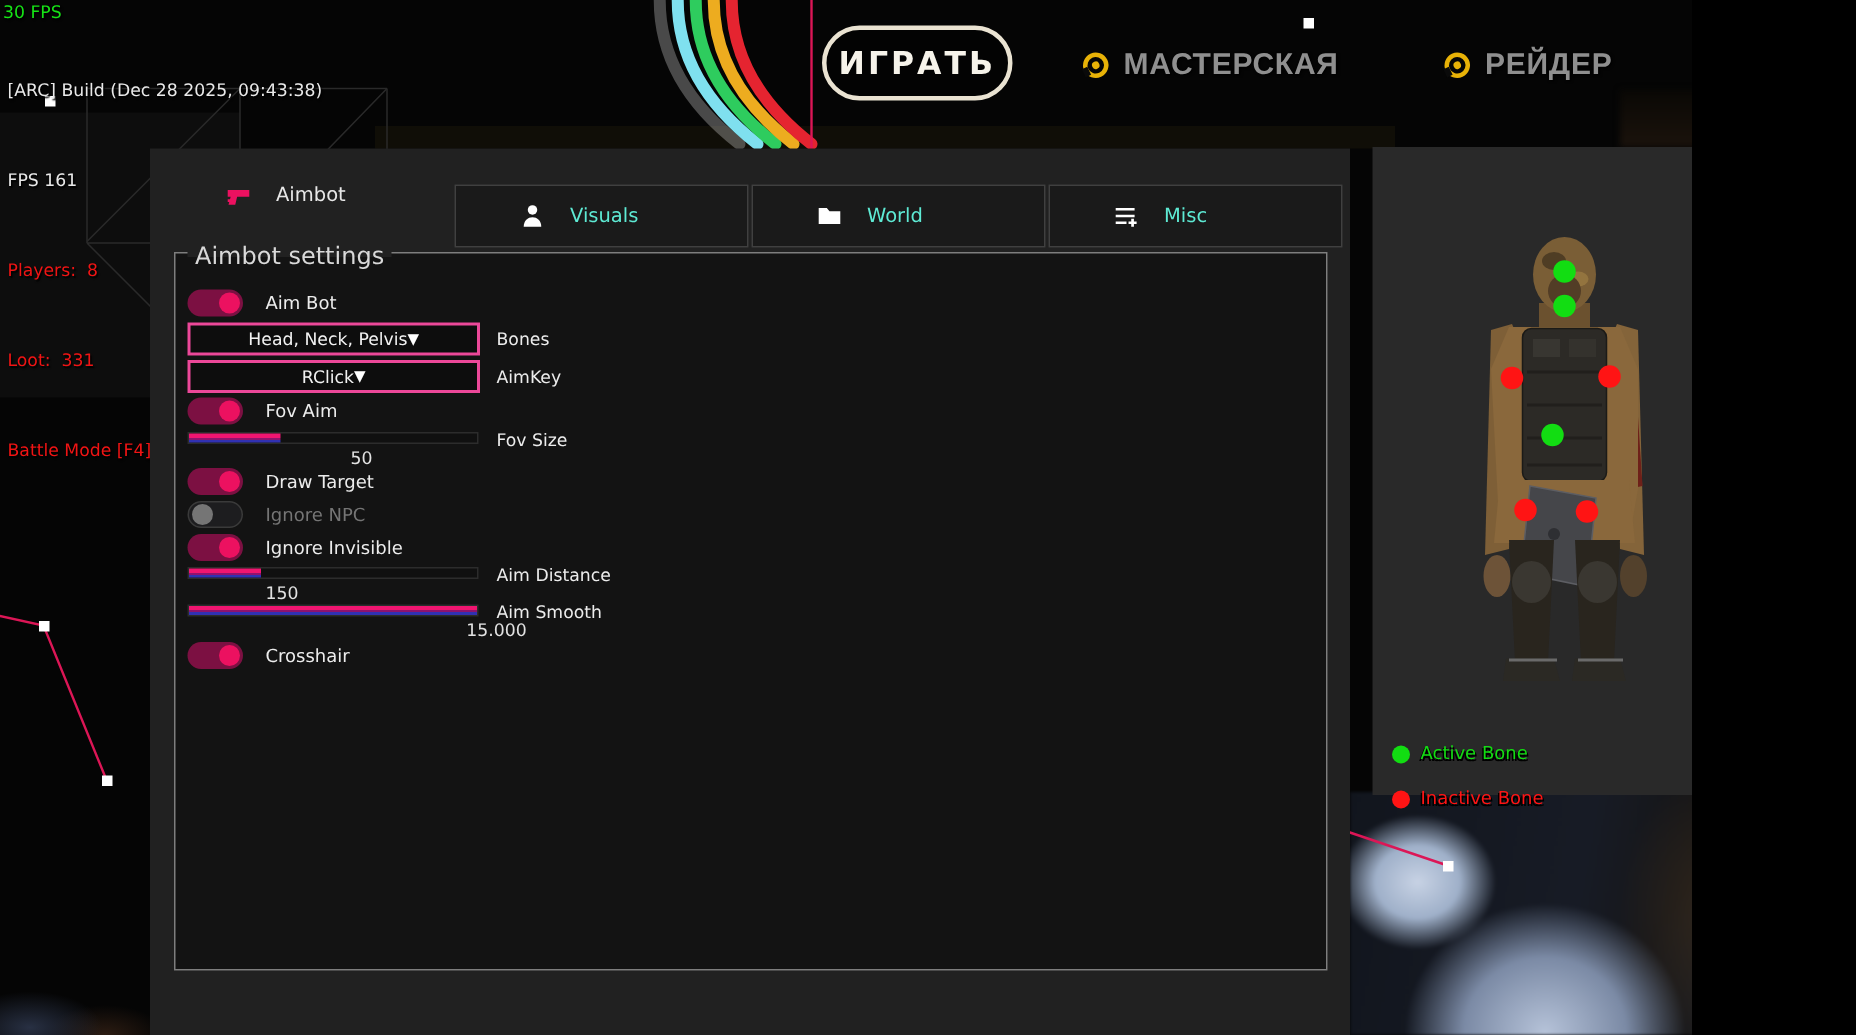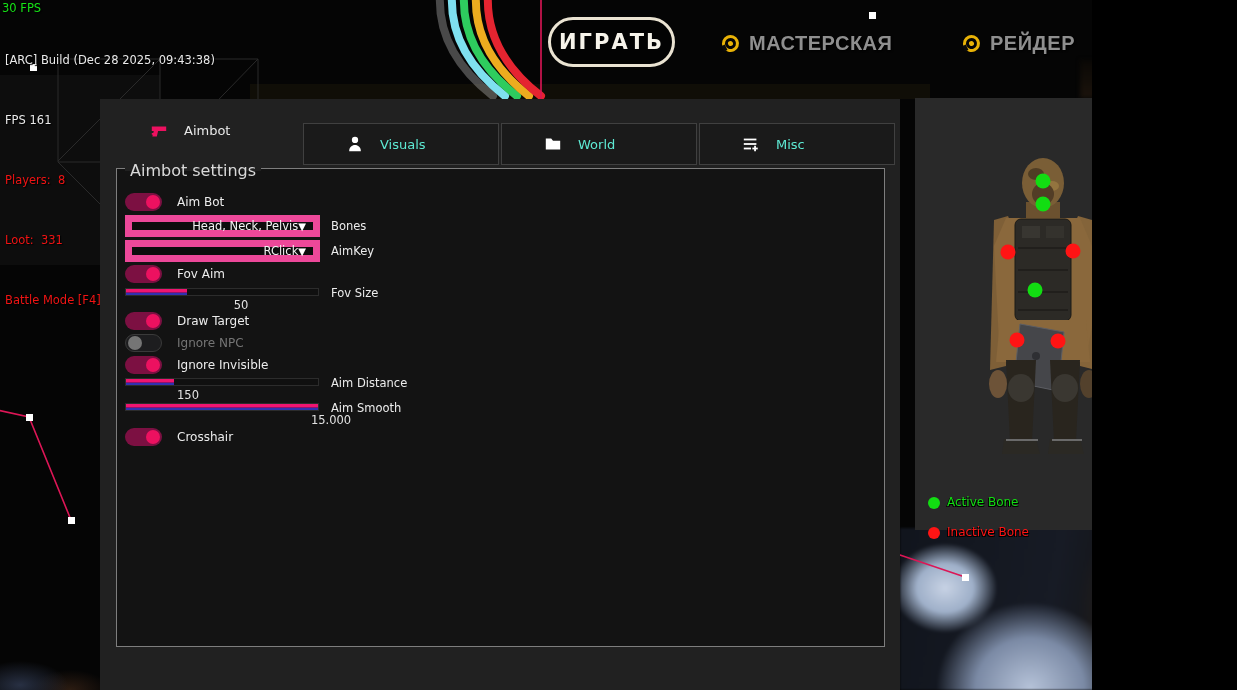--- a/index.html
+++ b/index.html
@@ -1,17 +1,17 @@
 <!DOCTYPE html>
 <html><head>
 <meta charset="utf-8">
 <style>
   html,body{margin:0;padding:0;background:#000;}
   .stage{position:relative;width:1092px;height:690px;overflow:hidden;background:#050505;
-         font-family:"DejaVu Sans","Liberation Sans",sans-serif;}
+         font-family:"DejaVu Sans","Liberation Sans",sans-serif;padding-left:36px;}
   .abs{position:absolute;}
 
   
   .scene-bottomright{left:900px;top:528px;width:337px;height:162px;
     background:
       radial-gradient(70px 60px at 45px 60px,#c7d2e4 0%,#9fb0c9 40%,rgba(40,48,66,0) 75%),
       radial-gradient(120px 110px at 130px 160px,#b5c2d8 0%,#7b8aa5 45%,rgba(30,36,52,0) 78%),
       radial-gradient(90px 120px at 250px 80px,#33281d 0%,rgba(20,16,12,0) 80%),
       radial-gradient(160px 140px at 330px 140px,#2a3344 0%,rgba(12,14,20,0) 85%),
       linear-gradient(100deg,#11151d 0%,#171b25 45%,#14110d 75%,#0c0e13 100%);
@@ -66,22 +66,22 @@
   .toggle{width:37px;height:18px;border-radius:9px;position:relative;display:inline-block;box-sizing:border-box;cursor:pointer;}
   .toggle .knob{position:absolute;top:2px;width:14px;height:14px;border-radius:50%;}
   .toggle.on{background:#7c1042;}
   .toggle.on .knob{right:2px;background:#ec1160;}
   .toggle.off{background:#1d1d1f;border:1px solid #3a3a3a;}
   .toggle.off .knob{left:2px;top:1px;background:#757575;}
   .tlabel{margin-left:15px;font-size:12px;color:#ececec;white-space:nowrap;}
   .tlabel.disabled{color:#757575;}
 
   .dd-row{position:absolute;left:8px;height:22px;}
-  .dropdown{position:absolute;left:0;top:0;width:195px;height:22px;background:#0d0d0d;border:7px solid #ec4899;
-    box-sizing:border-box;display:flex;align-items:center;justify-content:flex-end;padding:0 7px;cursor:pointer;}
+  .dropdown{position:absolute;left:0;top:0;width:195px;height:22px;background:#0d0d0d;border:2px solid #ec4899;
+    box-sizing:border-box;display:flex;align-items:center;justify-content:center;padding:0 7px;cursor:pointer;}
   .dd-value{font-size:11.5px;color:#f2f2f2;white-space:nowrap;}
   .dd-arrow{font-size:10px;color:#ffffff;}
   .side-label{position:absolute;left:206px;top:4px;font-size:11.5px;color:#ececec;white-space:nowrap;}
 
   .slider-row{position:absolute;left:8px;width:340px;height:26px;}
   .slider{position:absolute;left:0;top:0;width:194px;height:8px;background:#101010;border:1px solid #2c2c2c;
     box-sizing:border-box;cursor:pointer;}
   .slider-fill{height:100%;background:linear-gradient(to bottom,#f01570 0%,#f01570 45%,#8f136e 45%,#8f136e 68%,#3131b2 68%,#3131b2 100%);}
   .slider-row .side-label{top:-2px;}
   .slider-value{position:absolute;top:10px;width:56px;text-align:center;font-size:11.5px;color:#e2e2e2;}

